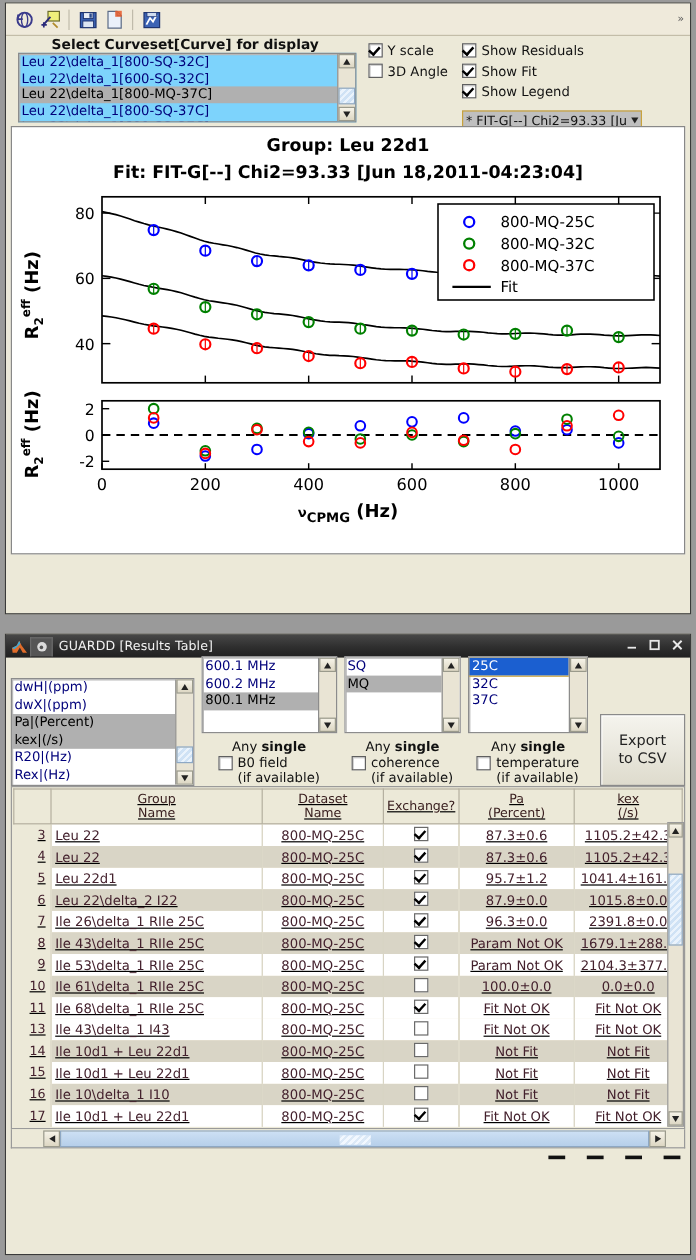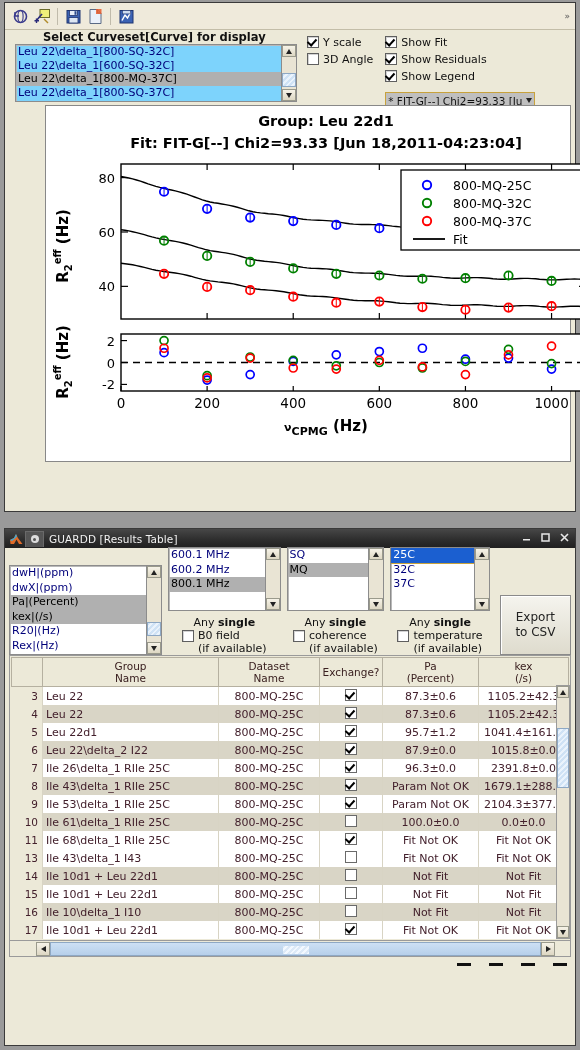--- a/index.html
+++ b/index.html
@@ -61,21 +61,21 @@
   .box{width:10px;height:10px;border:1px solid #5f5f5f;background:#fff;margin-right:4px;position:relative;
        box-shadow:inset 1px 1px 0 #d3d3d3;flex:0 0 auto;}
   .box.on:after{content:"";position:absolute;left:1px;top:0px;width:4px;height:7px;border:solid #000;
                 border-width:0 2px 2px 0;transform:rotate(42deg);}
   .combo{margin-top:5px;height:17px;border:1px solid #c8a23c;background:#bfbfbf;display:flex;align-items:center;
          padding:0 2px;font-size:10.5px;color:#111;box-sizing:border-box;position:relative;}
   .combo .cb-txt{flex:1;overflow:hidden;white-space:nowrap;}
   .combo .cb-arrow{margin-left:3px;}
 
   
-  .plot-panel{margin-top:3px;background:#fff;border:1px solid #888;box-shadow:inset 0 0 0 1px #fff;height:355px;position:relative;margin-left:36px;}
+  .plot-panel{margin-top:3px;background:#fff;border:1px solid #888;box-shadow:inset 0 0 0 1px #fff;height:355px;position:relative;}
   .plot-panel svg{display:block}
 
   
   .res-body{padding:3px 4px 4px 4px;}
   .filters{display:flex;align-items:flex-end;height:104px;}
   .filt{margin-right:6px;}
   .filt-list{position:relative;border:1px solid #8c8c8c;background:#fff;overflow:hidden;height:62px;
              box-shadow:inset 1px 1px 0 #b9b9b9;}
   .fl-items{position:absolute;left:0;top:0;right:15px;}
   .fl-item{font-size:11px;color:#00007a;padding:0 2px;height:14.5px;line-height:14.5px;white-space:nowrap;}
@@ -83,21 +83,21 @@
   .fl-item.selblue{background:#1b5fd0;color:#fff;outline:1px solid #c8a23c;}
   .filt-cap{text-align:center;font-size:11px;color:#111;margin-top:5px;line-height:13px;}
   .filt-cap b{font-weight:bold;}
   .filt-chk{display:flex;align-items:flex-start;justify-content:center;font-size:11px;color:#111;line-height:13px;}
   .filt-chk .box{margin-top:1px;}
   .export-btn{width:75px;height:58px;margin-left:4px;margin-top:2px;background:linear-gradient(180deg,#f5f4ee,#dedbcd);
               border:1px solid #8a8a8a;display:flex;flex-direction:column;align-items:center;justify-content:center;
               font-size:12px;color:#222;line-height:15px;box-shadow:inset 1px 1px 0 #fff;}
 
   
-  .table-outer{border:1px solid #9a9a9a;background:#ece9d8;padding:1px;}
+  .table-outer{border:1px solid #9a9a9a;background:#ece9d8;padding:1px;text-decoration:underline;}
   .tbl{width:100%;border-collapse:collapse;table-layout:fixed;font-size:11px;}
   .tbl th{background:#ece9d8;border:1px solid #b5b0a0;font-weight:normal;color:#3a2020;font-size:10.5px;
           padding:2px 0;line-height:12px;text-align:center;}
   .tbl td{border-right:1px solid #d8d4c4;padding:1px 3px;height:16px;color:#43202c;white-space:nowrap;overflow:hidden;}
   .tbl tr.odd td{background:#fff;}
   .tbl tr.even td{background:#d9d5c6;}
   .c-idx{width:26px;text-align:right;padding-right:4px !important;color:#222;background:#ece9d8 !important;
          border-right:1px solid #b5b0a0;font-size:10.5px;}
   .c-grp{width:175px;}
   .c-ds{width:100px;text-align:center;}
@@ -206,25 +206,25 @@
         </div>
         <div class="chk">
           <span class="box"></span>
           <span>3D Angle</span>
         </div>
       </div>
 
       <div class="chk-col2">
         <div class="chk">
           <span class="box on"></span>
-          <span>Show Fit</span>
+          <span>Show Residuals</span>
         </div>
         <div class="chk">
           <span class="box on"></span>
-          <span>Show Residuals</span>
+          <span>Show Fit</span>
         </div>
         <div class="chk">
           <span class="box on"></span>
           <span>Show Legend</span>
         </div>
         <div class="combo">
           <span class="cb-txt">* FIT-G[--] Chi2=93.33 [Jun 18,201...</span>
           <span class="cb-arrow arrow-dn"></span>
         </div>
       </div>

